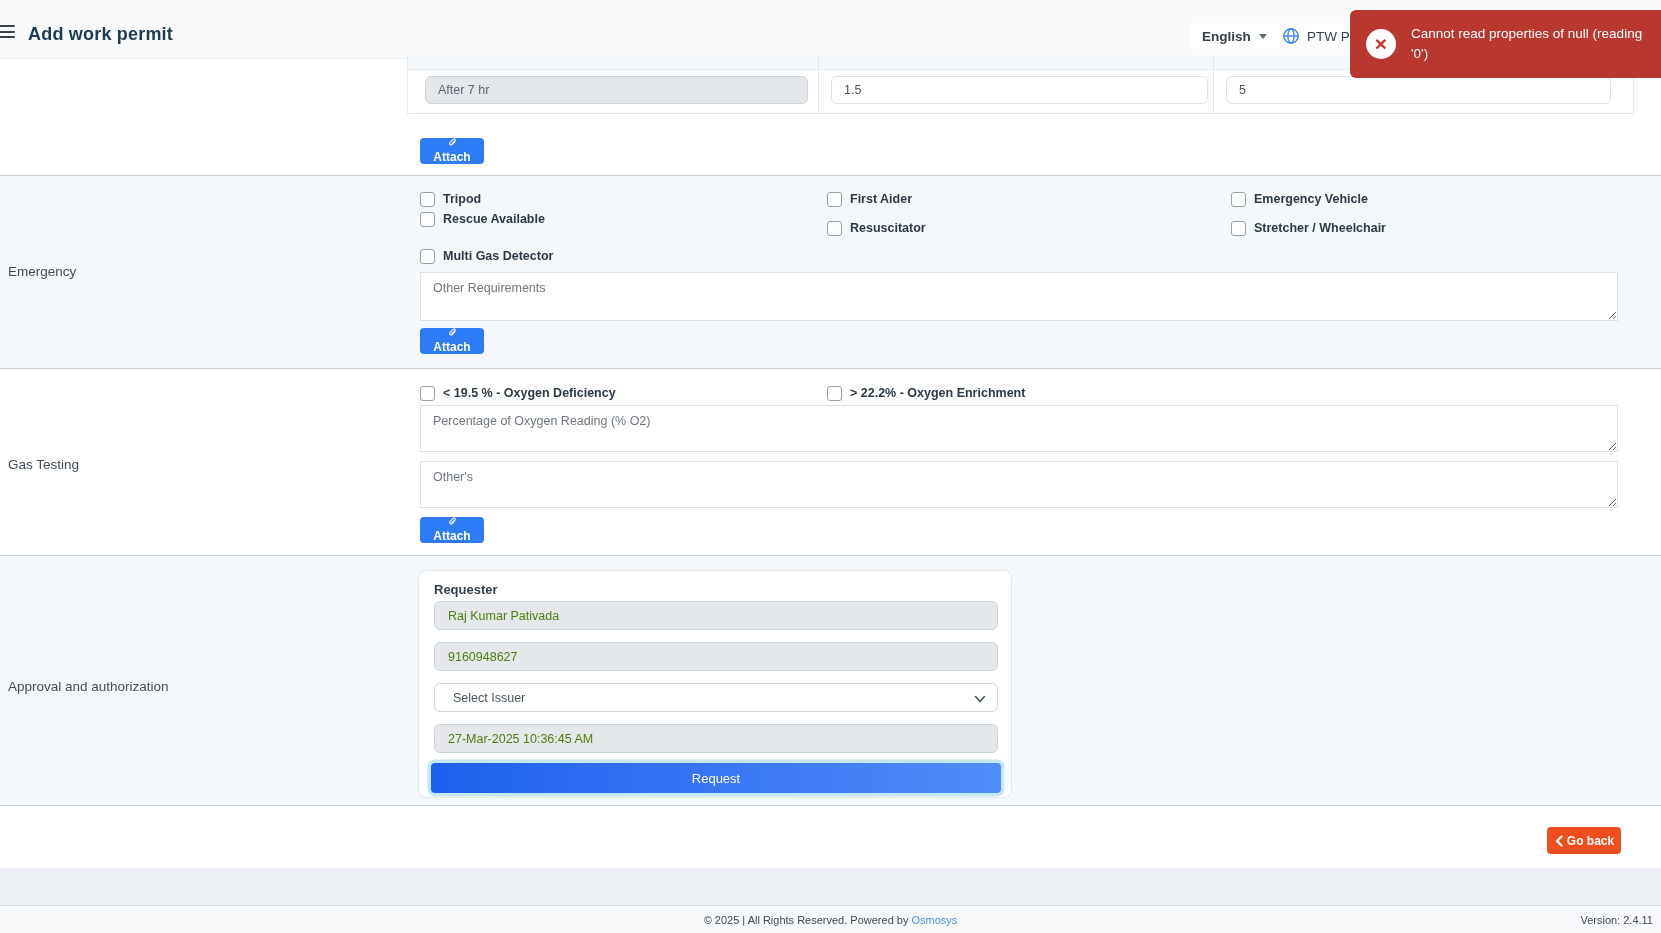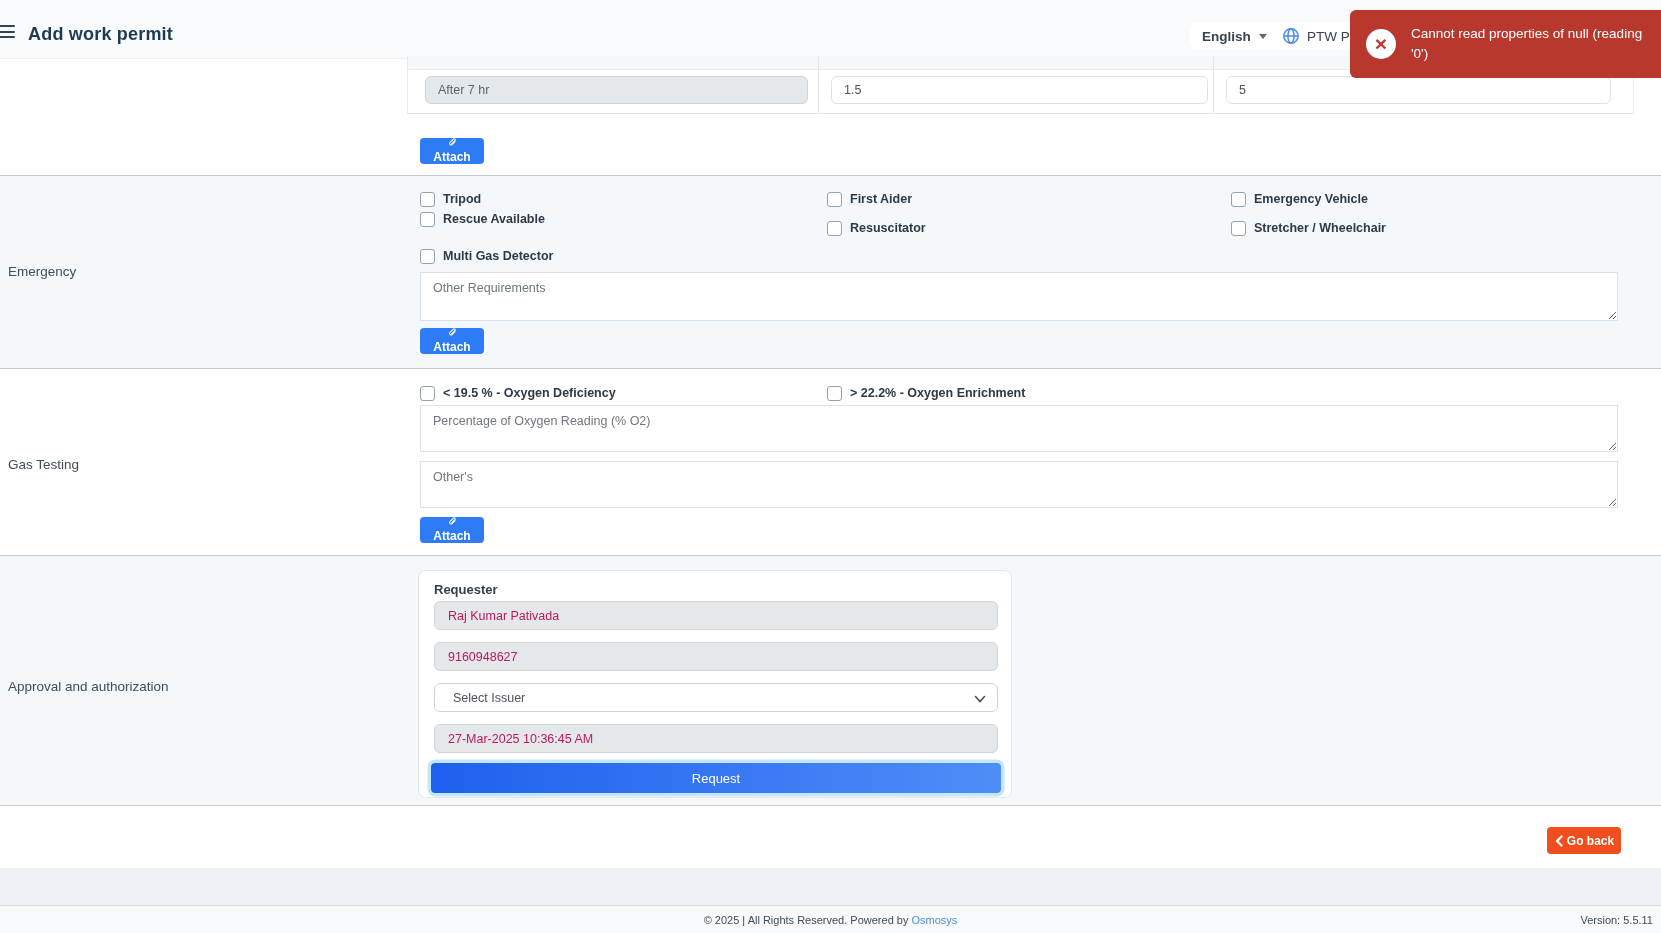--- a/index.html
+++ b/index.html
@@ -59,21 +59,21 @@
 
   
   .big-ta{position:absolute;left:420px;width:1198px;background:#fff;border:1px solid var(--input-border);border-radius:0;
     font-size:12.5px;color:#444;padding:8px 12px;resize:both;outline:none;}
   .big-ta::placeholder{color:#6f7780;}
 
   
   .approval-card{position:absolute;left:418px;top:570px;width:594px;height:228px;background:#fff;border:1px solid #e3e7ea;border-radius:8px;}
   .req-label{position:absolute;left:15px;top:11px;font-size:13px;font-weight:600;color:#333f49;}
   .card-input{position:absolute;left:15px;width:564px;height:29px;border-radius:6px;font-size:12.5px;padding:0 13px;outline:none;}
-  .card-input.disabled{background:var(--disabled-bg);border:1px solid var(--disabled-border);color:#be185d;}
+  .card-input.disabled{background:var(--disabled-bg);border:1px solid var(--disabled-border);color:#4d7c0f;}
   .issuer-select{position:absolute;left:15px;top:112px;width:564px;height:29px;background:#fff;border:1px solid var(--disabled-border);
     border-radius:6px;display:flex;align-items:center;padding-left:18px;font-size:12.5px;color:#4a5560;cursor:pointer;}
   .issuer-select svg{position:absolute;right:10px;top:8px;}
   .request-btn{position:absolute;left:12px;top:192px;width:570px;height:30px;border:none;border-radius:4px;
     background:linear-gradient(90deg,#1e60ee,#4f8df7);color:#fff;font-size:13px;font-weight:500;cursor:pointer;
     box-shadow:0 0 0 3.5px #c3e7f3;}
 
   
   .goback-btn{position:absolute;left:1547px;top:827px;width:74px;height:27px;background:var(--go_back_orange);border:none;border-radius:4px;
     color:#fff;font-size:12px;font-weight:700;display:flex;align-items:center;justify-content:center;gap:2px;cursor:pointer;z-index:6;}
@@ -229,16 +229,16 @@
       <polyline points="7.5,1.5 3,6 7.5,10.5"></polyline>
     </svg>
     <span>Go back</span>
   </button>
 
   <div class="footer">
     <div class="footer-center">
       <span>© 2025 | All Rights Reserved. Powered by</span>
       <a href="#">Osmosys</a>
     </div>
-    <div class="footer-version">Version: 5.5.11</div>
+    <div class="footer-version">Version: 2.4.11</div>
   </div>
 
 </div>
 
 </body></html>

